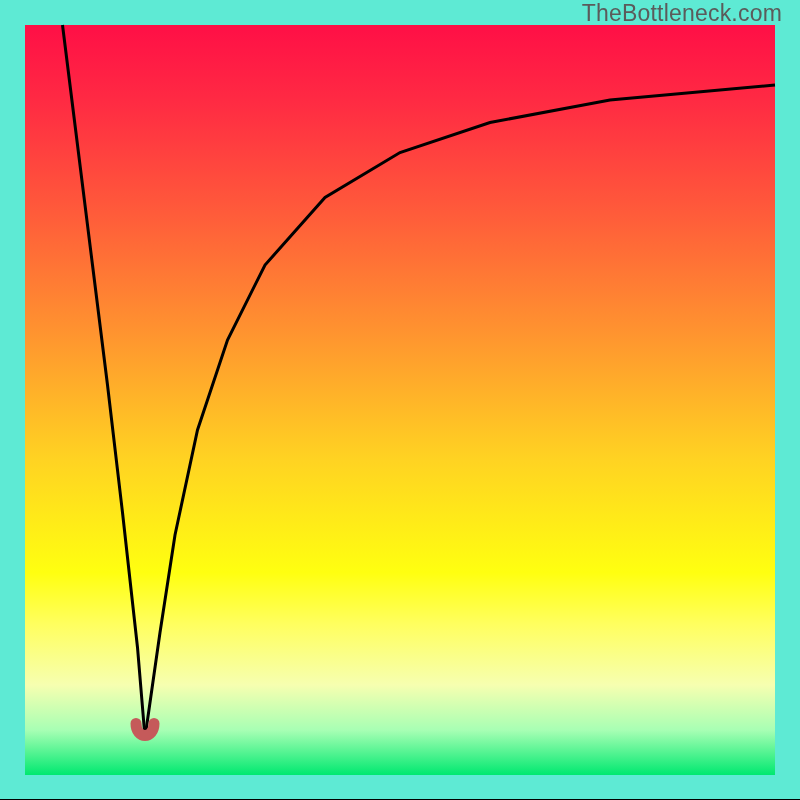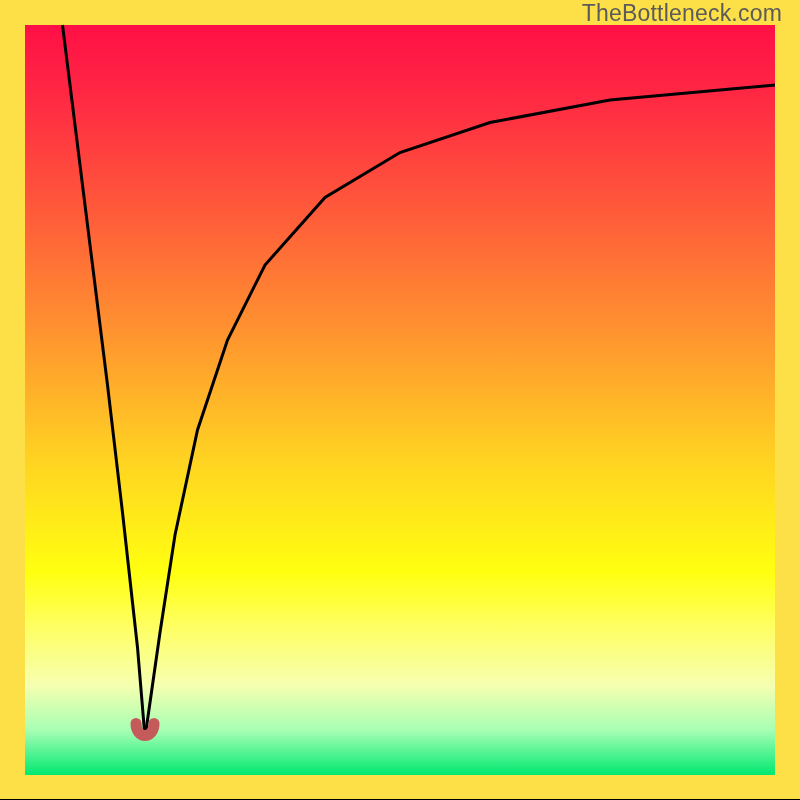--- a/index.html
+++ b/index.html
@@ -8,21 +8,21 @@
     width: 800px;
     height: 800px;
     overflow: hidden;
     background: #000;
     font-family: Arial, Helvetica, sans-serif;
   }
   .frame {
     position: relative;
     width: 800px;
     height: 799px;
-    background: #fde047;
+    background: #5eead4;
   }
   .plot-bg {
     position: absolute;
     left: 25px;
     top: 25px;
     width: 750px;
     height: 750px;
     background: linear-gradient(
       to bottom,
       #ff0f46 0%,

